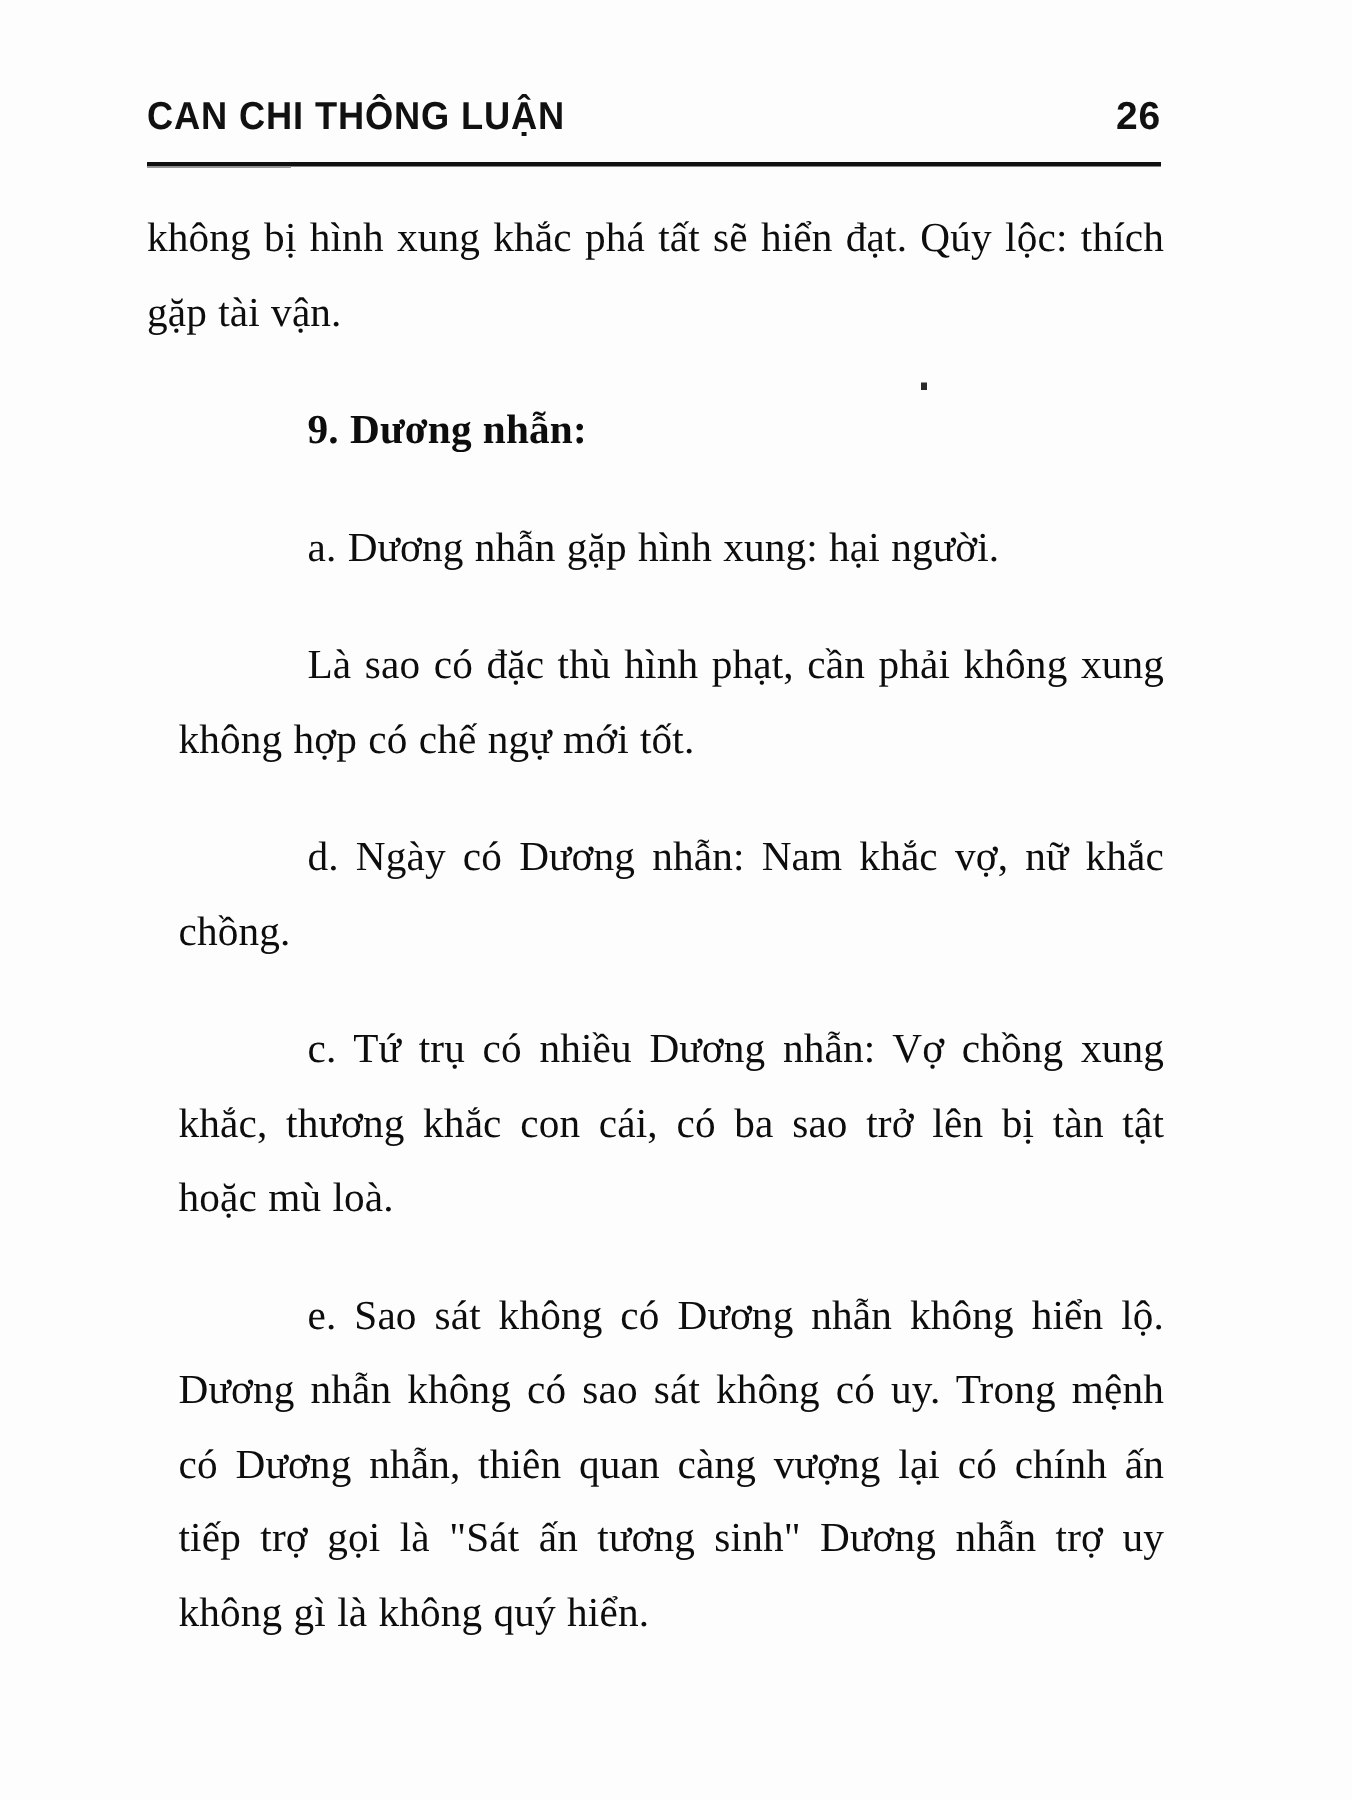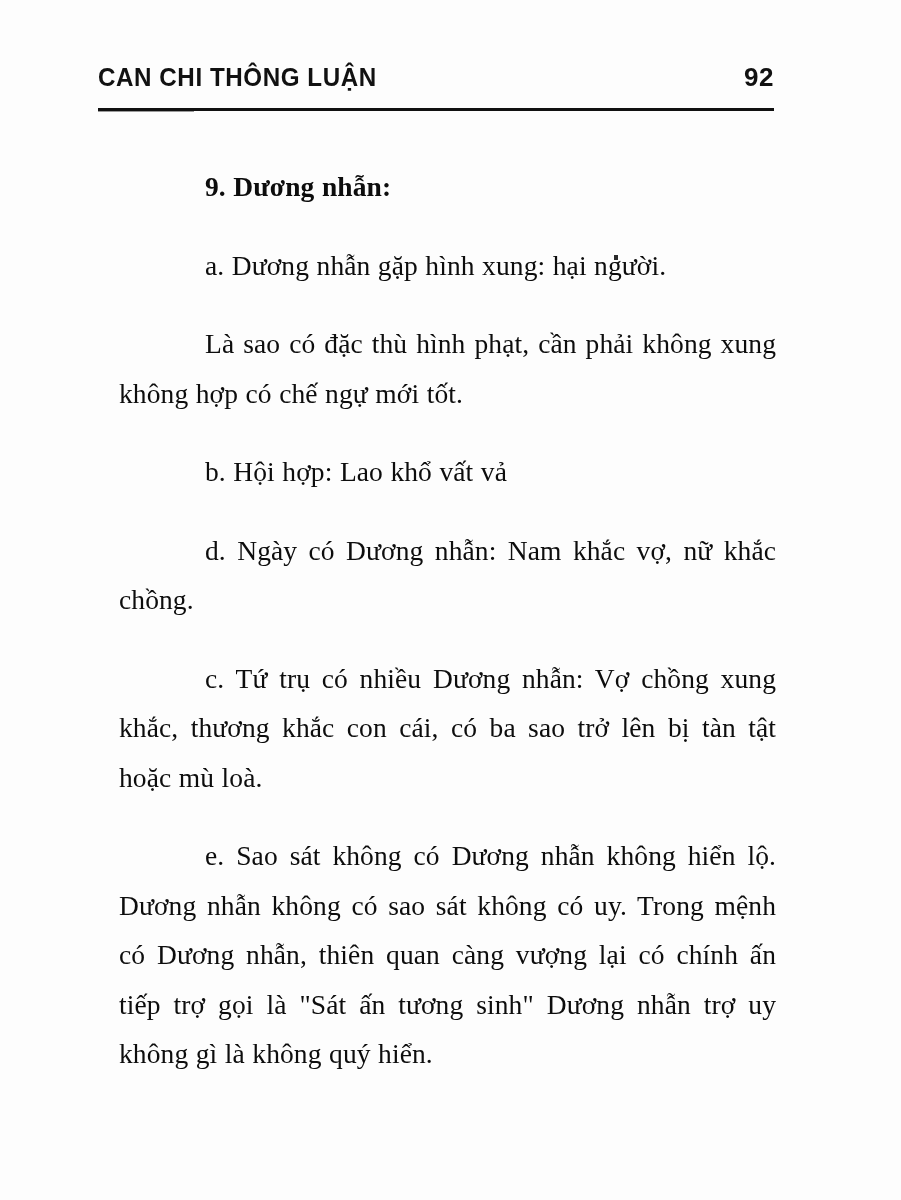--- a/index.html
+++ b/index.html
@@ -109,35 +109,35 @@
   }
 </style>
 </head>
 <body>
 
 <div class="page">
 
   <div class="header-zone">
     <div class="header-row">
       <div class="running-title">CAN CHI THÔNG LUẬN</div>
-      <div class="folio">92</div>
+      <div class="folio">26</div>
     </div>
   </div>
   <div class="header-rule"></div>
 
   <div class="body-col">
 
+    <p class="para">không bị hình xung khắc phá tất sẽ hiển đạt. Qúy lộc: thích gặp tài vận.</p>
 
     <p class="para indent gap bold">9. Dương nhẫn:</p>
 
     <p class="para indent gap">a. Dương nhẫn gặp hình xung: hại người.</p>
 
     <p class="para indent gap">Là sao có đặc thù hình phạt, cần phải không xung không hợp có chế ngự mới tốt.</p>
 
-    <p class="para indent gap">b. Hội hợp: Lao khổ vất vả</p>
 
     <p class="para indent gap">d. Ngày có Dương nhẫn: Nam khắc vợ, nữ khắc chồng.</p>
 
     <p class="para indent gap">c. Tứ trụ có nhiều Dương nhẫn: Vợ chồng xung khắc, thương khắc con cái, có ba sao trở lên bị tàn tật hoặc mù loà.</p>
 
 
     <p class="para indent gap">e. Sao sát không có Dương nhẫn không hiển lộ. Dương nhẫn không có sao sát không có uy. Trong mệnh có Dương nhẫn, thiên quan càng vượng lại có chính ấn tiếp trợ gọi là "Sát ấn tương sinh" Dương nhẫn trợ uy không gì là không quý hiển.</p>
 
   </div>
 

